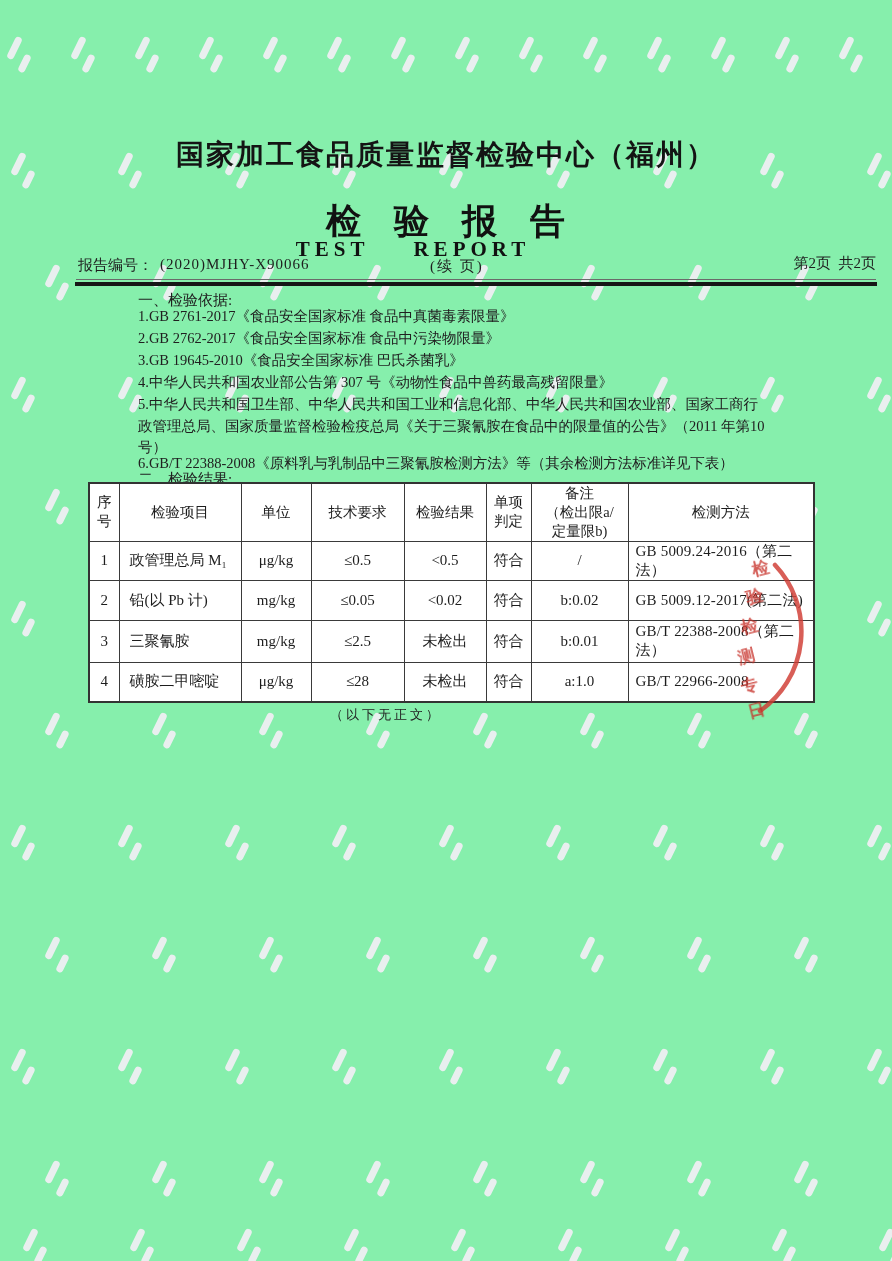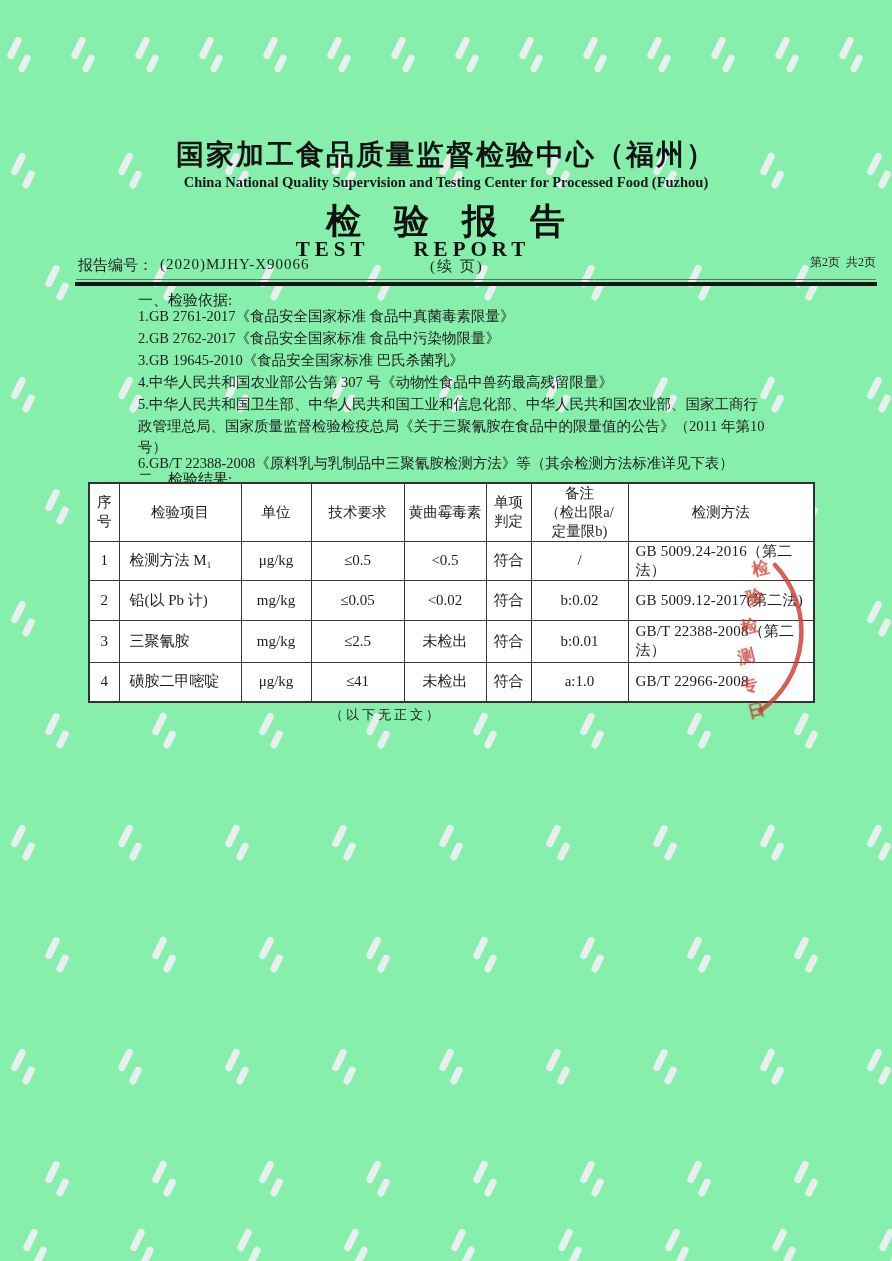--- a/index.html
+++ b/index.html
@@ -26,21 +26,21 @@
   .org-en{position:absolute;top:174px;left:0;width:100%;text-align:center;
     font-size:14.5px;font-weight:bold;color:#181818;}
   .title-cn{position:absolute;top:198px;left:16px;width:100%;text-align:center;
     font-size:35px;font-weight:bold;letter-spacing:33px;color:#111;}
   .title-en{position:absolute;top:237px;left:0;width:100%;display:flex;
     justify-content:center;gap:44px;transform:translateX(-33px);
     font-size:21px;font-weight:bold;letter-spacing:5px;color:#111;}
   .report-no-label{position:absolute;top:256px;left:78px;font-size:15px;}
   .report-no-value{position:absolute;top:256px;left:160px;font-size:15px;letter-spacing:1px;}
   .continuation{position:absolute;top:257px;left:430px;font-size:15px;letter-spacing:2px;}
-  .page-info{position:absolute;top:254px;right:16px;font-size:12px;white-space:pre;}
+  .page-info{position:absolute;top:254px;right:16px;font-size:15px;white-space:pre;}
   .rule-thin{position:absolute;top:279px;left:76px;width:800px;height:1px;background:#6a6a6a;}
   .rule-thick{position:absolute;top:282px;left:75px;width:802px;height:4px;background:#161616;}
   
   .sec-heading{position:absolute;left:138px;font-size:15px;color:#202020;}
   #basis-lines{position:absolute;left:138px;top:0;width:700px;}
   .basis-line{position:absolute;left:0;font-size:14.5px;white-space:pre;color:#202020;}
   
   #results-table{position:absolute;left:88px;top:482px;z-index:2;
     border-collapse:collapse;background:#fff;table-layout:fixed;}
   #results-table th,#results-table td{
@@ -170,21 +170,20 @@
       <span class="wm" style="left: 448px; top: 1226px;"></span>
       <span class="wm" style="left: 555px; top: 1226px;"></span>
       <span class="wm" style="left: 662px; top: 1226px;"></span>
       <span class="wm" style="left: 769px; top: 1226px;"></span>
       <span class="wm" style="left: 876px; top: 1226px;"></span>
     </div>
 
   <div class="layer">
 
     <div class="org-cn">国家加工食品质量监督检验中心（福州）</div>
-    <div class="org-en">China National Quality Supervision and Testing Center for Processed Food (Fuzhou)</div>
     <div class="title-cn">检验报告</div>
     <div class="title-en">
       <span>TEST</span>
       <span>REPORT</span>
     </div>
     <span class="report-no-label">报告编号：</span>
     <span class="report-no-value">(2020)MJHY-X90066</span>
     <span class="continuation">(续 页)</span>
     <span class="page-info">第2页  共2页</span>
     <div class="rule-thin"></div>
@@ -215,33 +214,33 @@
           <col style="width: 97px;">
           <col style="width: 186px;">
         </colgroup>
       <thead>
           <tr id="results-head-row" style="height: 57px;">
             <th>序
 号</th>
             <th>检验项目</th>
             <th>单位</th>
             <th>技术要求</th>
-            <th>黄曲霉毒素</th>
+            <th>检验结果</th>
             <th>单项
 判定</th>
             <th>备注
 （检出限a/
 定量限b)</th>
             <th>检测方法</th>
           </tr>
         </thead>
       <tbody id="results-body">
           <tr style="height: 38px;">
             <td>1</td>
-            <td class="al">检测方法 M₁</td>
+            <td class="al">政管理总局 M₁</td>
             <td>μg/kg</td>
             <td>≤0.5</td>
             <td>&lt;0.5</td>
             <td>符合</td>
             <td>/</td>
             <td class="method">GB 5009.24-2016（第二法）</td>
           </tr>
           <tr style="height: 40px;">
             <td>2</td>
             <td class="al">铅(以 Pb 计)</td>
@@ -259,21 +258,21 @@
             <td>≤2.5</td>
             <td>未检出</td>
             <td>符合</td>
             <td>b:0.01</td>
             <td class="method">GB/T 22388-2008（第二法）</td>
           </tr>
           <tr style="height: 40px;">
             <td>4</td>
             <td class="al">磺胺二甲嘧啶</td>
             <td>μg/kg</td>
-            <td>≤41</td>
+            <td>≤28</td>
             <td>未检出</td>
             <td>符合</td>
             <td>a:1.0</td>
             <td class="method">GB/T 22966-2008</td>
           </tr>
         </tbody>
     </table>
 
     <div class="footer-note">（以下无正文）</div>
 

